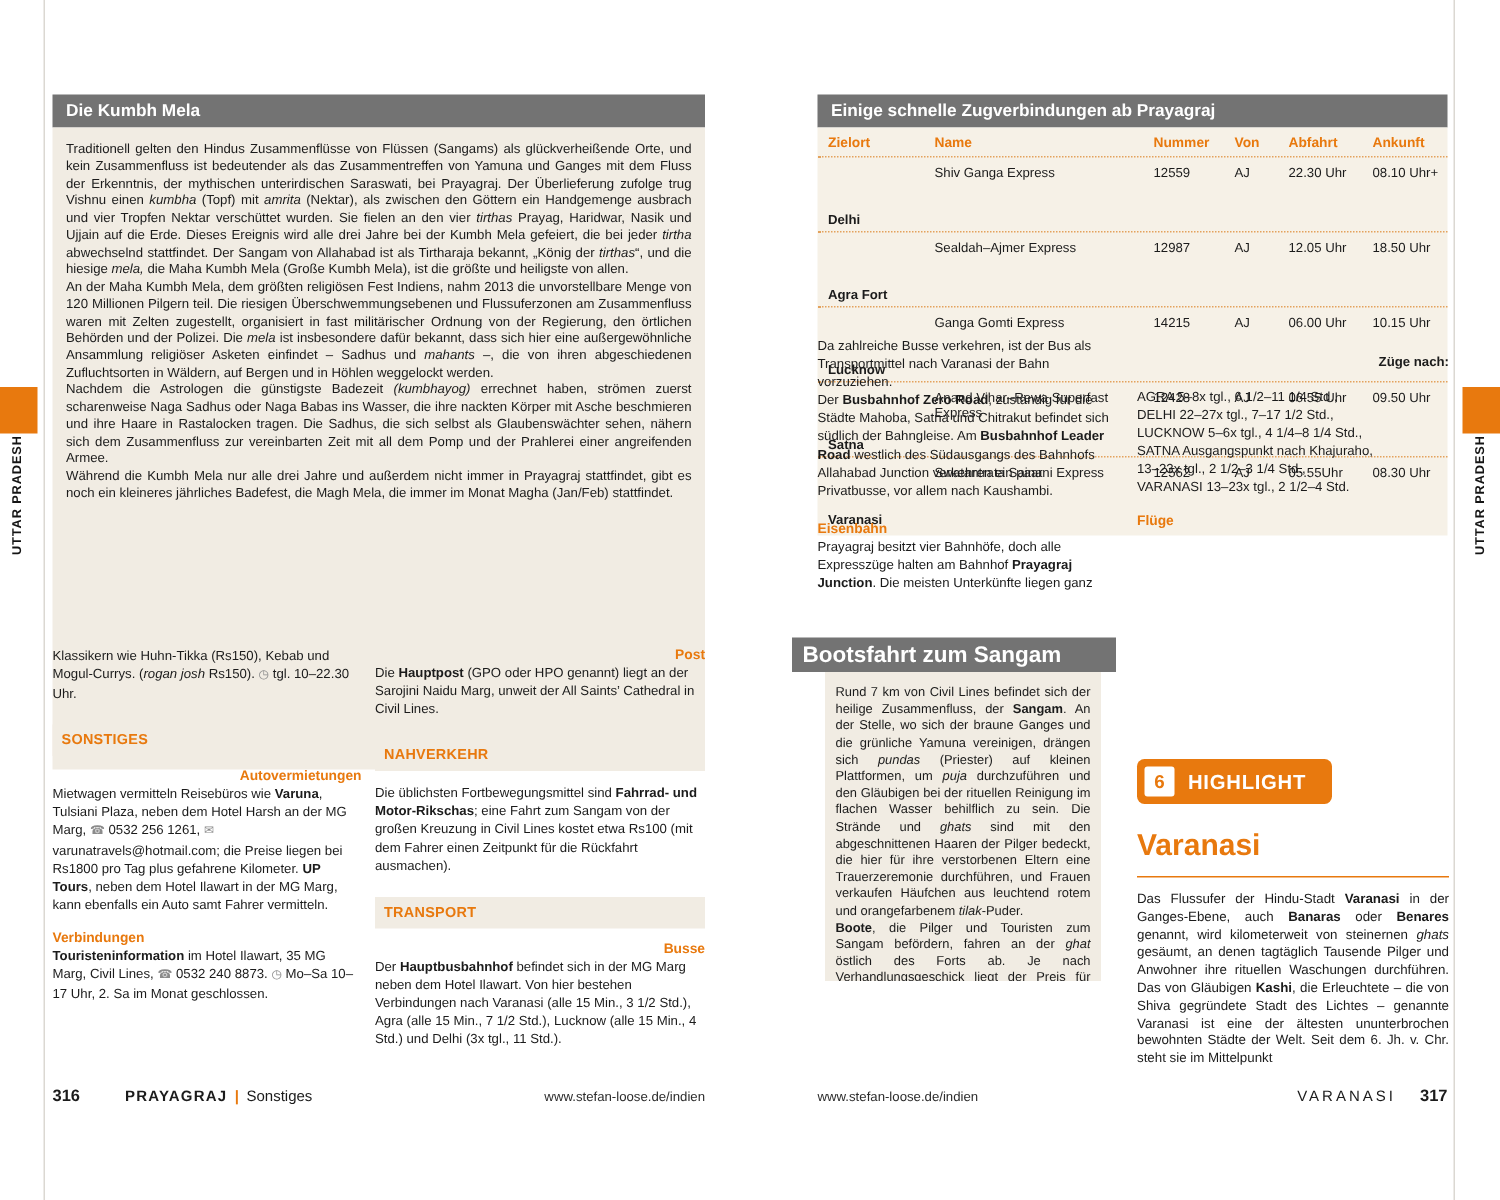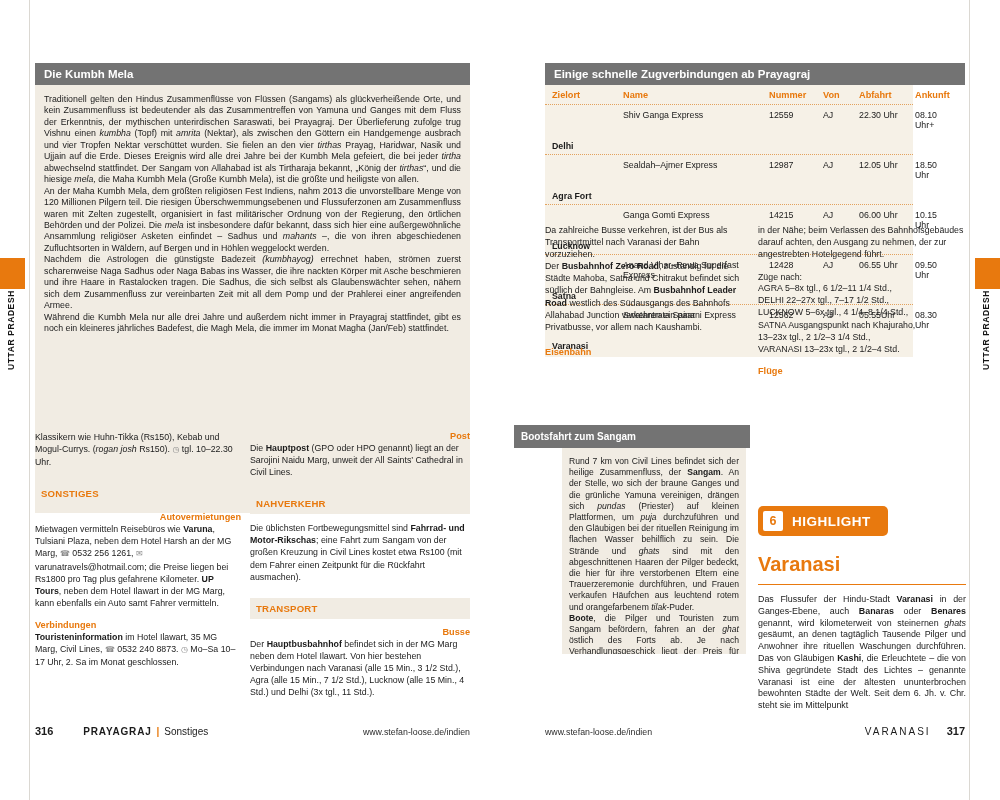--- a/index.html
+++ b/index.html
@@ -19,48 +19,48 @@
   #tab-sq-left{left:0;top:258px;}
   #tab-sq-right{left:975px;top:258px;}
   .tab-label{position:absolute;font-size:8.5px;font-weight:700;letter-spacing:.6px;color:#141414;white-space:nowrap;transform:rotate(-90deg);transform-origin:0 0;}
   #tab-label-left{left:6px;top:370px;}
   #tab-label-right{left:981px;top:370px;}
 
   
   .obar{position:absolute;height:22px;background:#737373;color:#fff;font-weight:700;box-sizing:border-box;line-height:22px;padding-left:9px;}
   #kumbh-bar{left:35px;top:63px;width:435px;font-size:11.5px;}
   #table-bar{left:545px;top:63px;width:420px;font-size:11.5px;}
-  #boots-bar{left:514px;top:425px;width:236px;font-size:10px;height:23px;line-height:23px;padding-left:7px;}
+  #boots-bar{left:528px;top:425px;width:216px;font-size:15px;height:23px;line-height:23px;padding-left:7px;}
 
   
   #kumbh-box{position:absolute;left:35px;top:85px;width:435px;height:428px;background:#f1ece3;box-sizing:border-box;padding:9px 9px;overflow:hidden;}
   #kumbh-box p{margin:0;text-align:justify;font-size:8.8px;line-height:11.45px;}
-  #boots-box{position:absolute;left:562px;top:448px;width:184px;height:206px;background:#f1ece3;box-sizing:border-box;padding:8px 7px;overflow:hidden;}
+  #boots-box{position:absolute;left:550px;top:448px;width:184px;height:206px;background:#f1ece3;box-sizing:border-box;padding:8px 7px;overflow:hidden;}
   #boots-box p{margin:0;text-align:justify;font-size:8.6px;line-height:11.2px;}
 
   
   .col{position:absolute;}
   #lcol1{left:35px;top:431px;width:206px;}
   #lcol2{left:250px;top:431px;width:220px;}
   #rcol2{left:545px;top:224px;width:200px;}
   #rcol3{left:758px;top:224px;width:208px;}
 
   .txt{font-size:8.8px;line-height:12.1px;margin:0;}
   .just{text-align:justify;}
   .ohead{color:#e8790e;font-weight:700;font-size:9.2px;margin:11px 0 1px;}
   .ohead.first{margin-top:0;text-align:right;}
-  .bhead{font-weight:400;font-size:8.8px;margin:12px 0 0;}
+  .bhead{font-weight:700;font-size:8.8px;margin:12px 0 12px;text-align:right;}
   .band{background:#f1ece3;color:#e8790e;font-weight:700;font-size:9.6px;letter-spacing:.2px;padding:5px 0 5px 6px;margin:15px 0 8px;}
 
   .b{font-weight:700;}
   .i{font-style:italic;}
   .ic{color:#8b8b8b;font-size:8px;}
 
   
-  #train-table{position:absolute;left:545px;top:85px;width:368px;background:#f6f1e7;padding-bottom:3px;}
+  #train-table{position:absolute;left:545px;top:85px;width:420px;background:#f6f1e7;padding-bottom:3px;}
   .trow{display:grid;grid-template-columns:71px 146px 54px 36px 56px auto;padding-left:7px;font-size:8.8px;align-items:start;}
   .trow > span{padding:4.5px 4px 3.5px 0;}
   .trow.thead > span{color:#e8790e;font-weight:700;font-size:9.2px;padding-top:5px;padding-bottom:4px;}
   .trow + .trow{border-top:1px dotted #e3a25d;}
   .trow .dest{font-weight:700;margin-top:31px;}
 
   
   #highlight{position:absolute;left:758px;top:506px;background:#e8790e;border-radius:5px;display:flex;align-items:center;gap:9px;padding:5px 17px 5px 5px;width:auto;}
   #hl-num{width:20px;height:20px;background:#ffffff;color:#e8790e;font-weight:700;font-size:12.5px;display:flex;align-items:center;justify-content:center;border-radius:2px;}
   #hl-label{color:#fff;font-weight:700;font-size:13.5px;letter-spacing:.5px;}
@@ -175,30 +175,30 @@
     <span>AJ</span>
     <span>05.55Uhr</span>
     <span>08.30 Uhr</span>
   </div>
 </div>
 
 <div class="col" id="rcol2">
   <p class="txt">Da zahlreiche Busse verkehren, ist der Bus als Transportmittel nach Varanasi der Bahn vorzuziehen.</p>
   <p class="txt">Der <span class="b">Busbahnhof Zero Road</span>, zuständig für die Städte Mahoba, Satna und Chitrakut befindet sich südlich der Bahngleise. Am <span class="b">Busbahnhof Leader Road</span> westlich des Südausgangs des Bahnhofs Allahabad Junction verkehren ein paar Privatbusse, vor allem nach Kaushambi.</p>
   <div class="ohead" style="margin-top:14px;">Eisenbahn</div>
+  <p class="txt">Prayagraj besitzt vier Bahnhöfe, doch alle Expresszüge halten am Bahnhof <span class="b">Prayagraj Junction</span>. Die meisten Unterkünfte liegen ganz</p>
 </div>
 
 <div class="obar" id="boots-bar"><span>Bootsfahrt zum Sangam</span></div>
 <div id="boots-box">
   <p>Rund 7 km von Civil Lines befindet sich der heilige Zusammenfluss, der <span class="b">Sangam</span>. An der Stelle, wo sich der braune Ganges und die grünliche Yamuna vereinigen, drängen sich <span class="i">pundas</span> (Priester) auf kleinen Plattformen, um <span class="i">puja</span> durchzuführen und den Gläubigen bei der rituellen Reinigung im flachen Wasser behilflich zu sein. Die Strände und <span class="i">ghats</span> sind mit den abgeschnittenen Haaren der Pilger bedeckt, die hier für ihre verstorbenen Eltern eine Trauerzeremonie durchführen, und Frauen verkaufen Häufchen aus leuchtend rotem und orangefarbenem <span class="i">tilak</span>-Puder.</p>
   <p><span class="b">Boote</span>, die Pilger und Touristen zum Sangam befördern, fahren an der <span class="i">ghat</span> östlich des Forts ab. Je nach Verhandlungsgeschick liegt der Preis für eine ganze Bootsmiete (16 Pers.) bei Rs300 (bzw. Rs30 pro Person), kann aber bei den  bis über Rs2000 gehen.</p>
 </div>
 
 <div class="col" id="rcol3">
-  <p class="txt">in der Nähe; beim Verlassen des Bahnhofsgebäudes darauf achten, den Ausgang zu nehmen, der zur angestrebten Hotelgegend führt.</p>
   <div class="bhead">Züge nach:</div>
   <div class="txt">AGRA 5–8x tgl., 6 1/2–11 1/4 Std.,</div>
   <div class="txt">DELHI 22–27x tgl., 7–17 1/2 Std.,</div>
   <div class="txt">LUCKNOW 5–6x tgl., 4 1/4–8 1/4 Std.,</div>
   <div class="txt">SATNA Ausgangspunkt nach Khajuraho,</div>
   <div class="txt">13–23x tgl., 2 1/2–3 1/4 Std.,</div>
   <div class="txt">VARANASI 13–23x tgl., 2 1/2–4 Std.</div>
   <div class="ohead">Flüge</div>
 </div>
 

